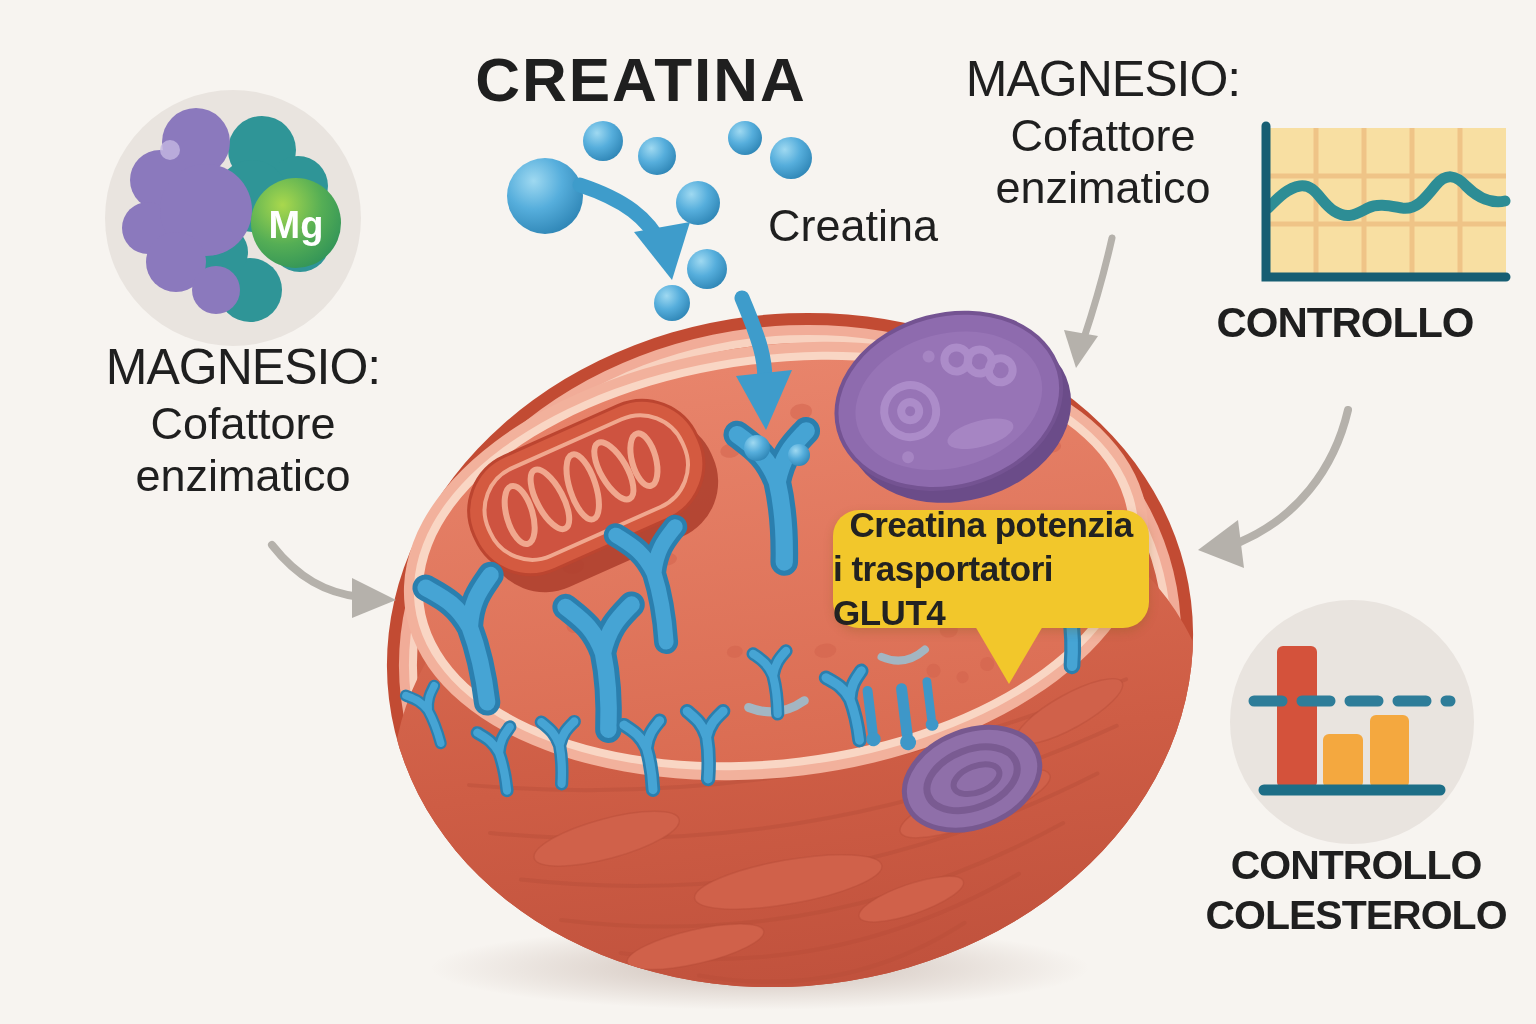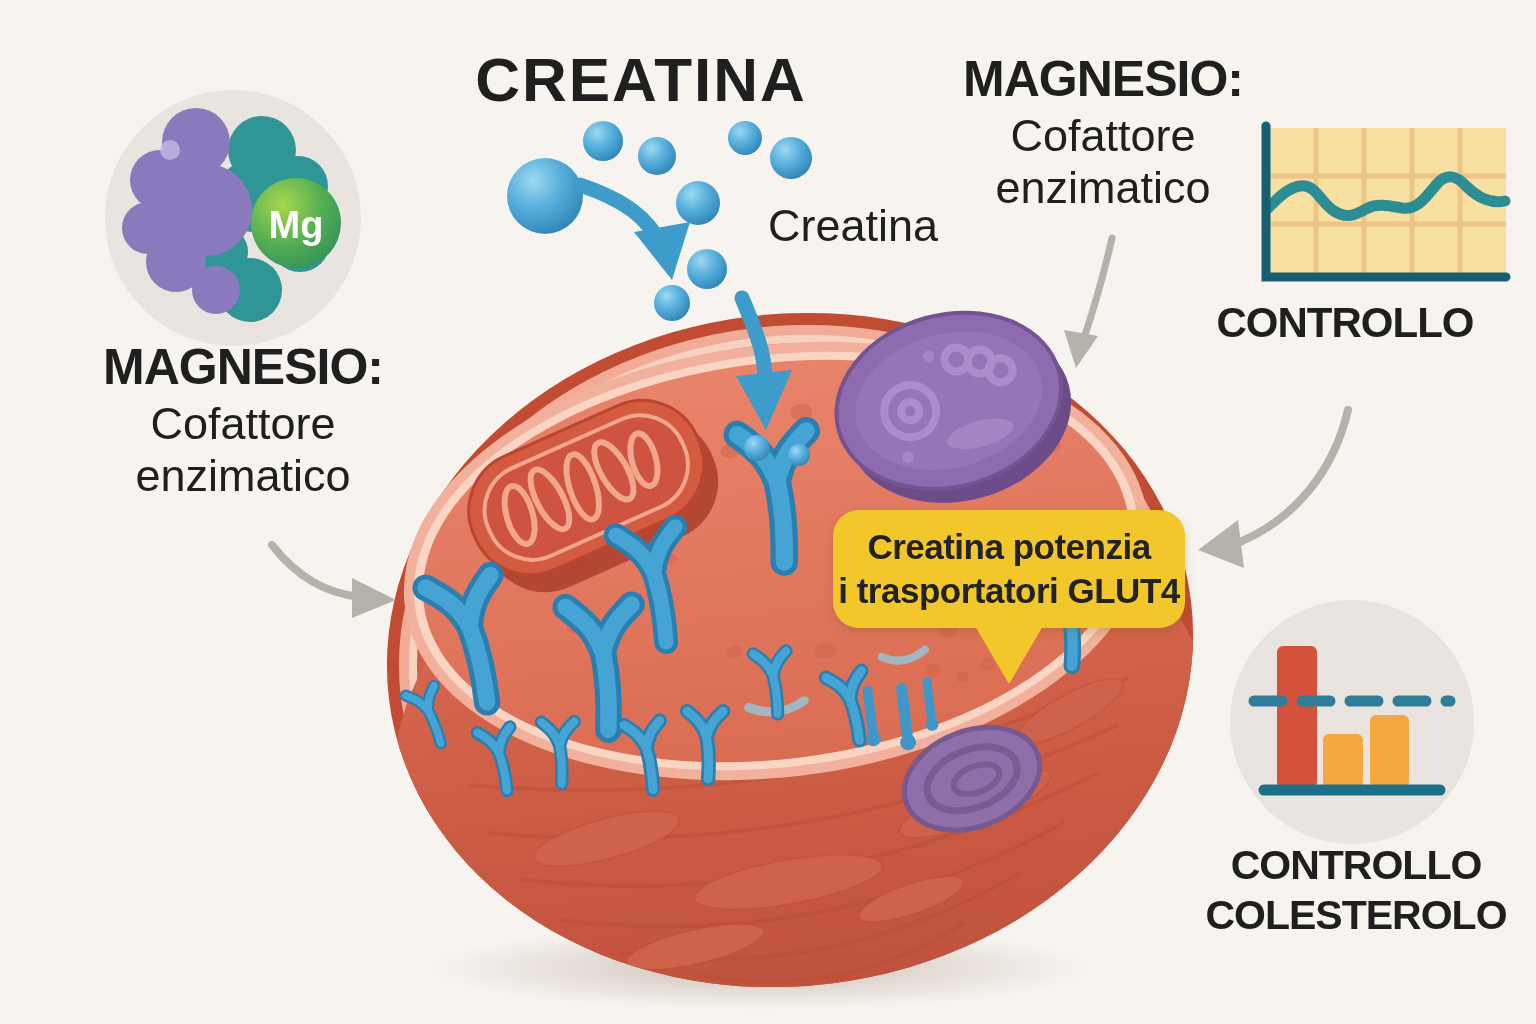--- a/index.html
+++ b/index.html
@@ -6,34 +6,34 @@
   #page{
     position:relative;
     width:1536px;height:1024px;
     background:#F7F4F0;
     overflow:hidden;
     font-family:"Liberation Sans", sans-serif;
     color:#1F1F1F;
   }
   #art{position:absolute;left:0;top:0;z-index:1;}
   .txt{position:absolute;z-index:2;font-weight:400;text-align:center;transform:translateX(-50%);white-space:nowrap;color:#1F1F1F;}
-  .heading{font-weight:700;letter-spacing:-1px;}
+  .heading{font-weight:400;letter-spacing:-1px;}
   .title-creatina{left:641px;top:44px;font-size:62px;font-weight:800;letter-spacing:2px;}
   .lbl-creatina{left:853px;top:200px;font-size:45px;}
   .mag-left-h{left:243px;top:338px;font-size:50px;}
   .mag-left-1{left:243px;top:398px;font-size:45px;}
   .mag-left-2{left:243px;top:450px;font-size:45px;}
   .mag-right-h{left:1103px;top:50px;font-size:50px;}
   .mag-right-1{left:1103px;top:110px;font-size:45px;}
   .mag-right-2{left:1103px;top:162px;font-size:45px;}
   .cap-glicemia{left:1345px;top:298px;font-size:42px;font-weight:800;line-height:49px;letter-spacing:-1px;}
   .cap-colesterolo{left:1356px;top:840px;font-size:41px;font-weight:800;line-height:50px;letter-spacing:-1px;}
   .callout{
     position:absolute;z-index:3;
-    left:833px;top:510px;width:352px;height:118px;
+    left:833px;top:510px;width:316px;height:118px;
     background:#F2C72B;border-radius:26px;
     box-shadow:0 4px 10px rgba(120,90,20,.25);
     display:flex;flex-direction:column;justify-content:center;align-items:center;
     font-weight:700;font-size:35px;line-height:44px;letter-spacing:-0.5px;color:#222;
   }
   .callout .tail{
     position:absolute;left:142px;top:116px;width:0;height:0;
     border-left:34px solid transparent;border-right:34px solid transparent;
     border-top:58px solid #F2C72B;
   }

